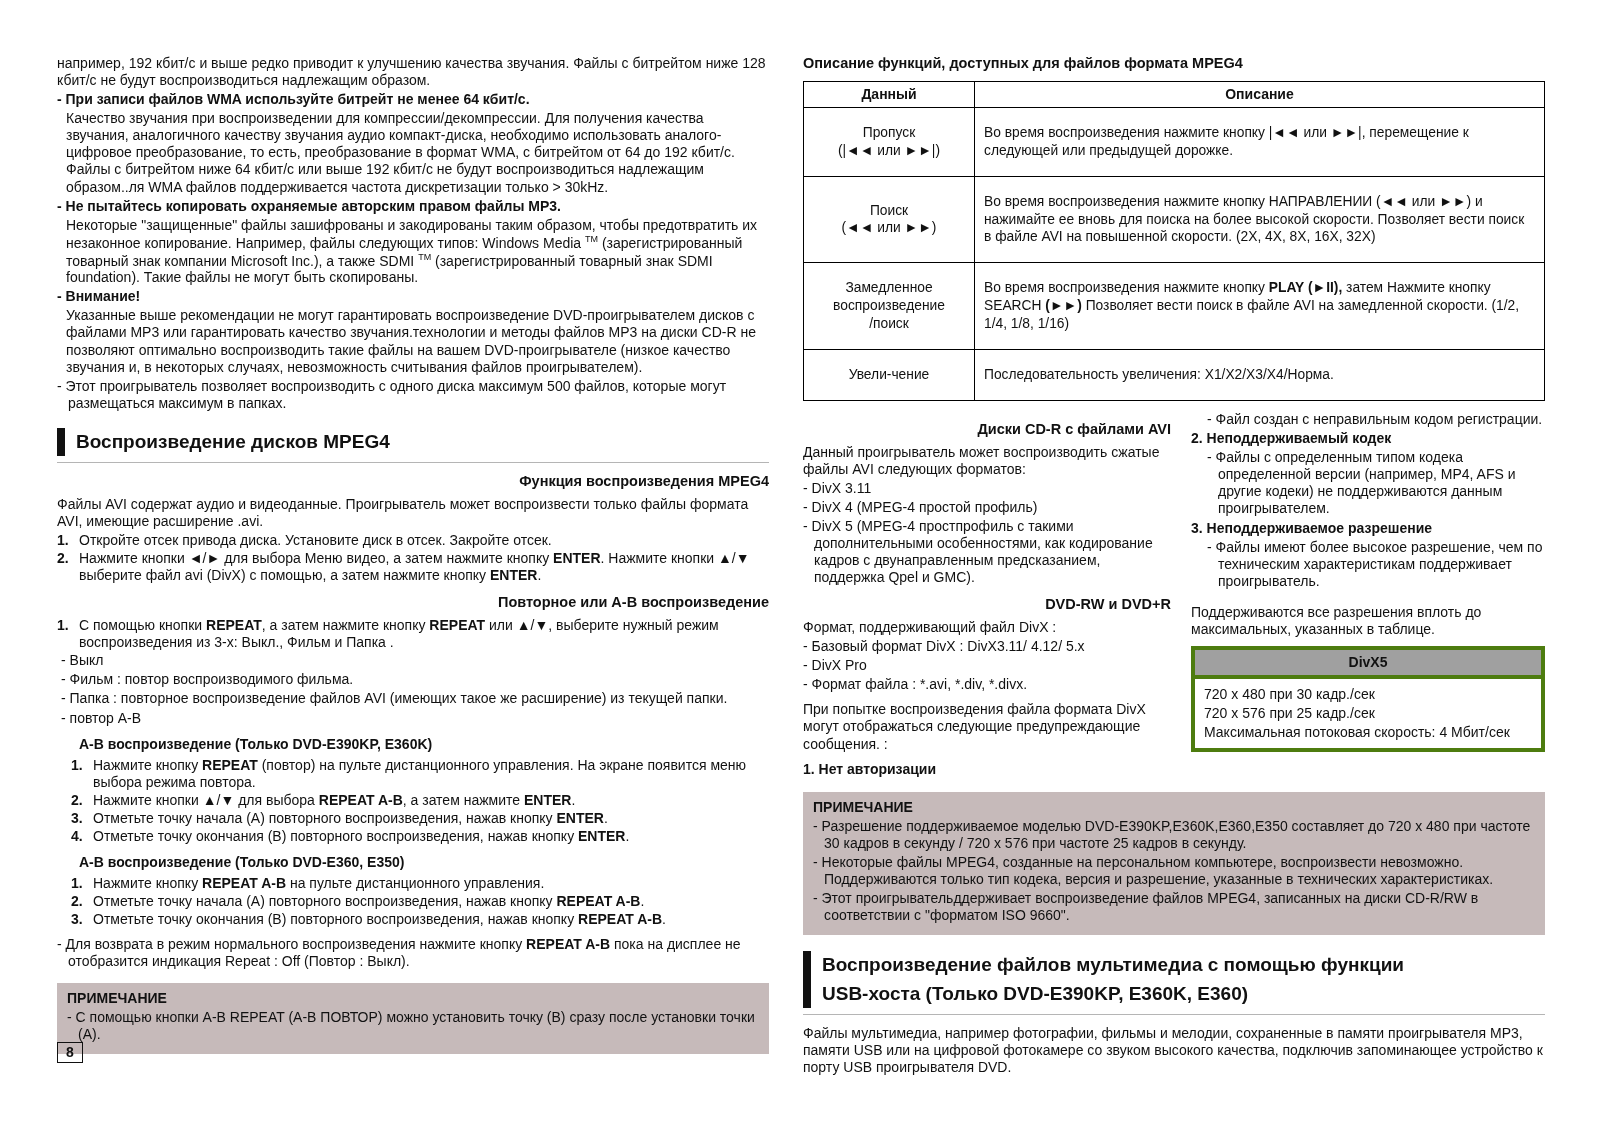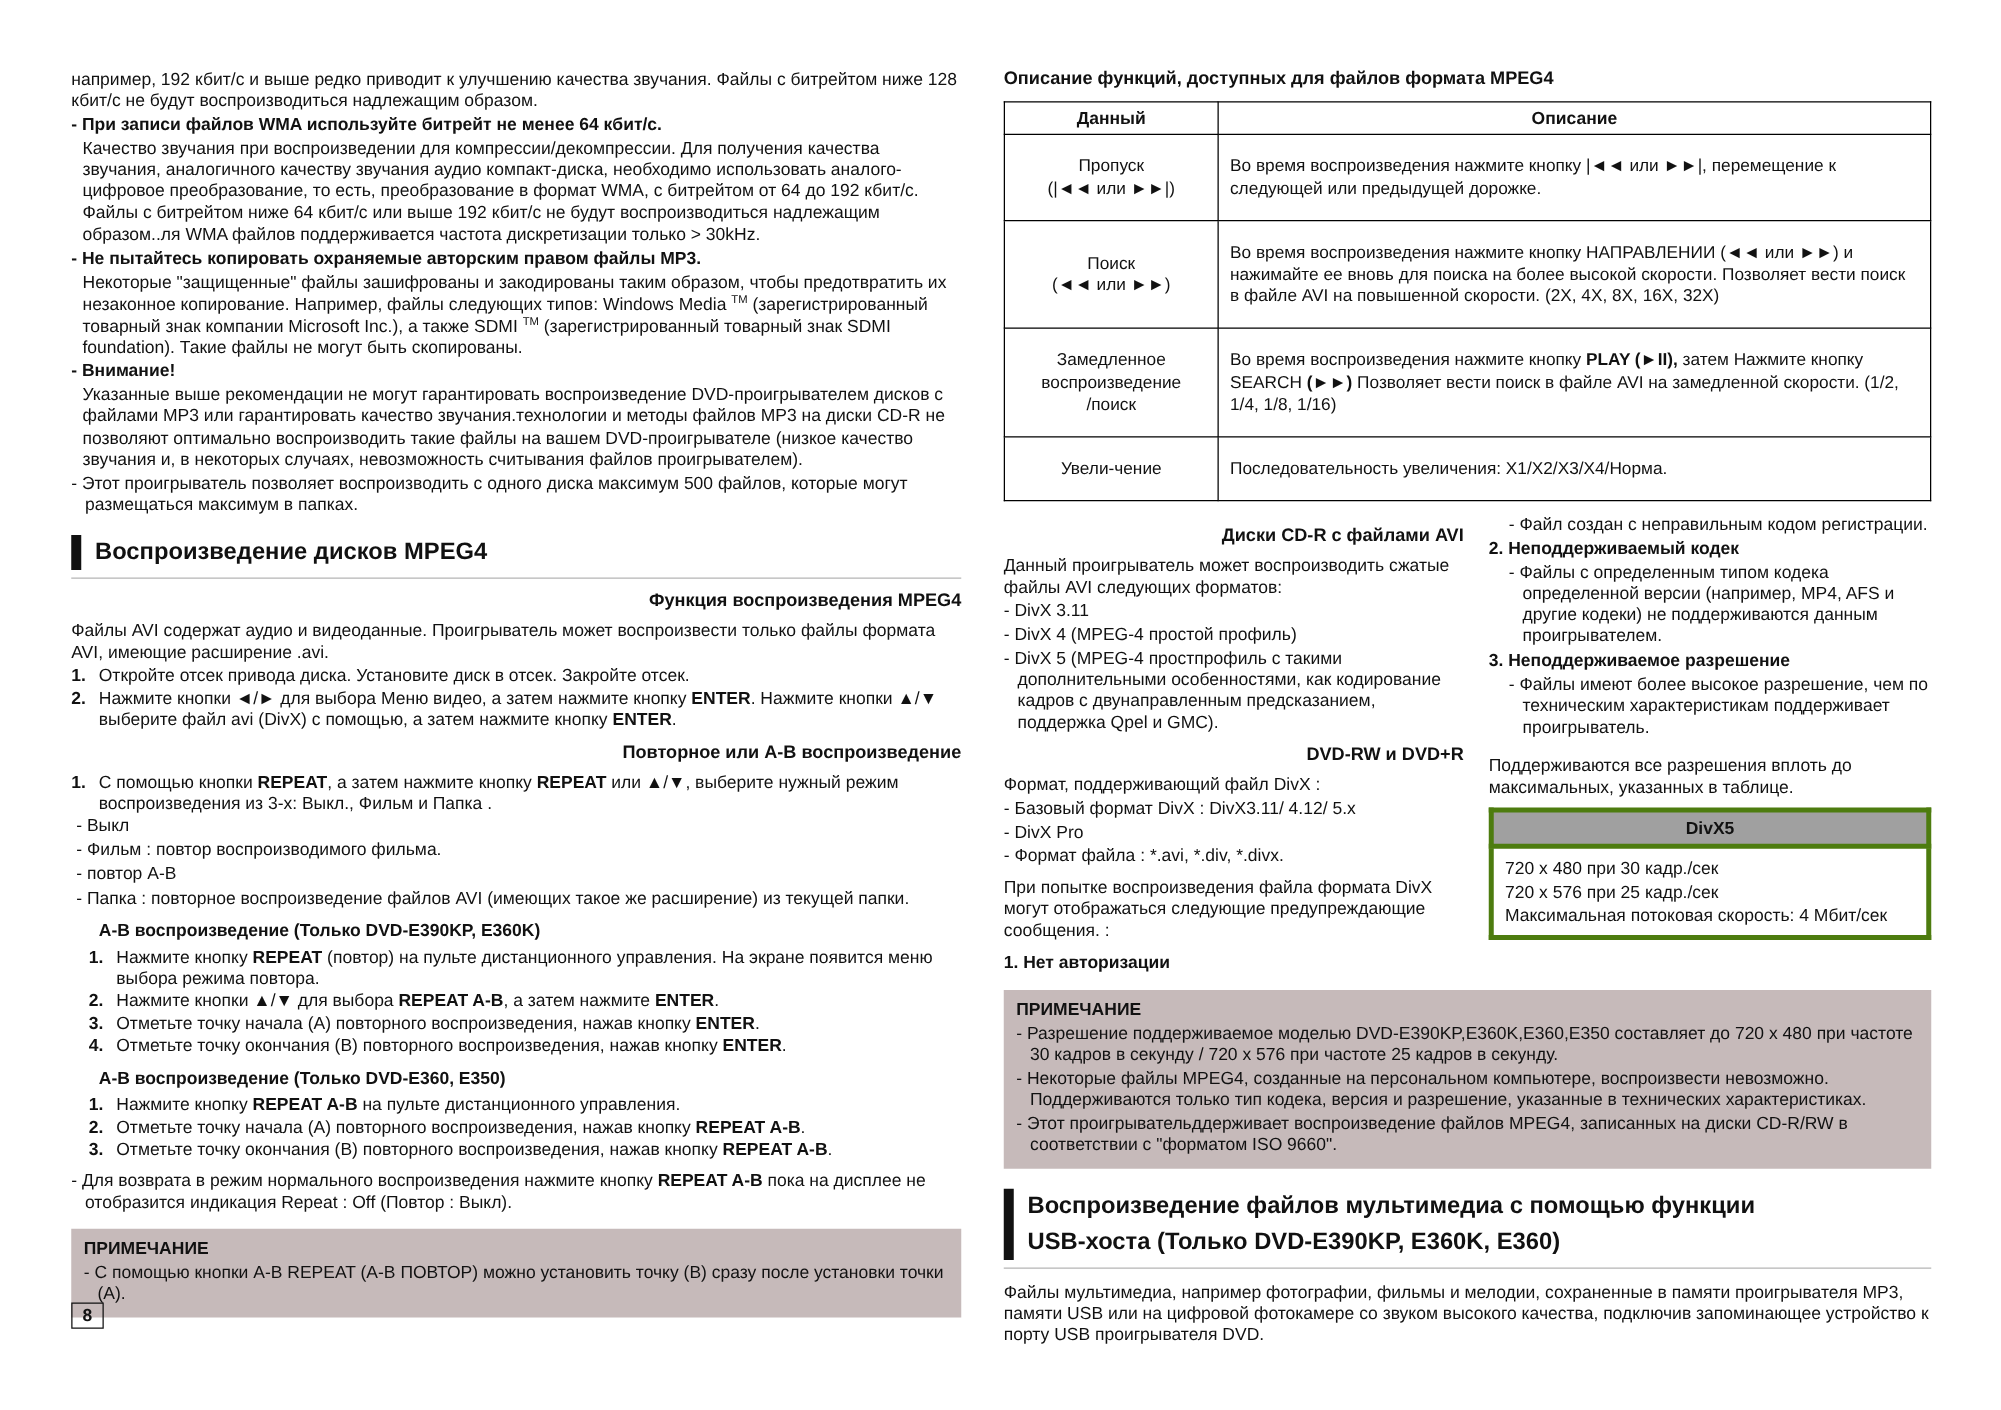--- a/index.html
+++ b/index.html
@@ -99,22 +99,22 @@
         <span class="txt">Нажмите кнопки ◄/► для выбора Меню видео, а затем нажмите кнопку <b>ENTER</b>. Нажмите кнопки ▲/▼ выберите файл avi (DivX) с помощью, а затем нажмите кнопку <b>ENTER</b>.</span>
       </div>
 
       <h3 class="sub">Повторное или  А-В воспроизведение</h3>
       <div class="step">
         <span class="num">1.</span>
         <span class="txt">С помощью кнопки <b>REPEAT</b>, а затем нажмите кнопку <b>REPEAT</b> или ▲/▼, выберите нужный режим воспроизведения из 3-х: Выкл., Фильм и Папка .</span>
       </div>
       <p class="p hang opt">- Выкл</p>
       <p class="p hang opt">- Фильм : повтор воспроизводимого фильма.</p>
+      <p class="p hang opt">- Папка : повторное воспроизведение файлов AVI (имеющих такое же расширение) из текущей папки.</p>
       <p class="p hang opt">- повтор А-В</p>
-      <p class="p hang opt">- Папка : повторное воспроизведение файлов AVI (имеющих такое же расширение) из текущей папки.</p>
 
       <h4 class="subsub">А-В воспроизведение (Только DVD-E390KP, E360K)</h4>
       <div class="steps-indent">
         <div class="step">
           <span class="num">1.</span>
           <span class="txt">Нажмите кнопку <b>REPEAT</b> (повтор) на пульте дистанционного управления. На экране появится меню выбора режима повтора.</span>
         </div>
         <div class="step">
           <span class="num">2.</span>
           <span class="txt">Нажмите кнопки ▲/▼ для выбора <b>REPEAT A-B</b>, а затем нажмите <b>ENTER</b>.</span>

